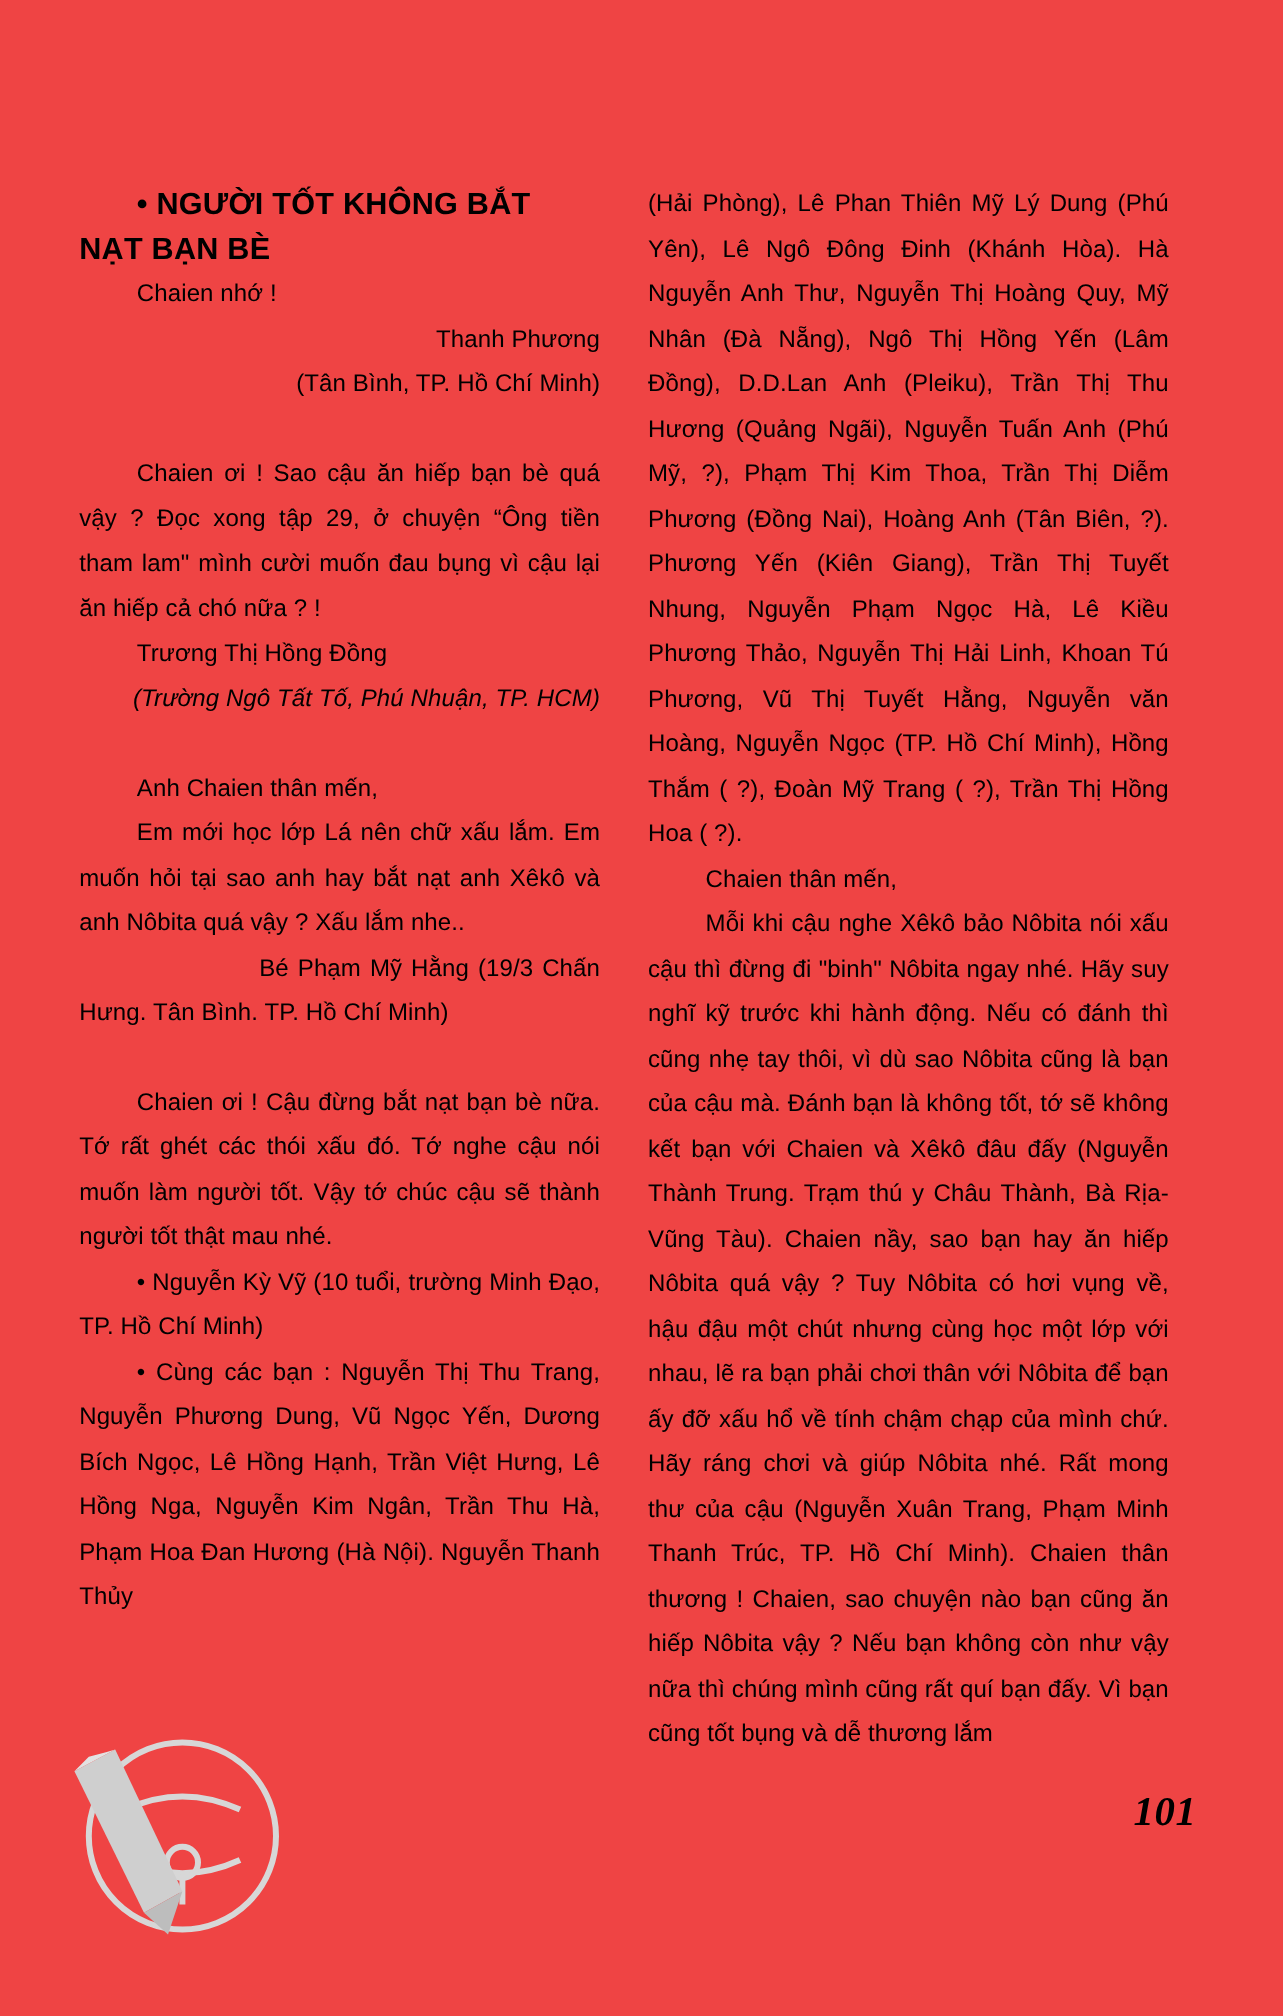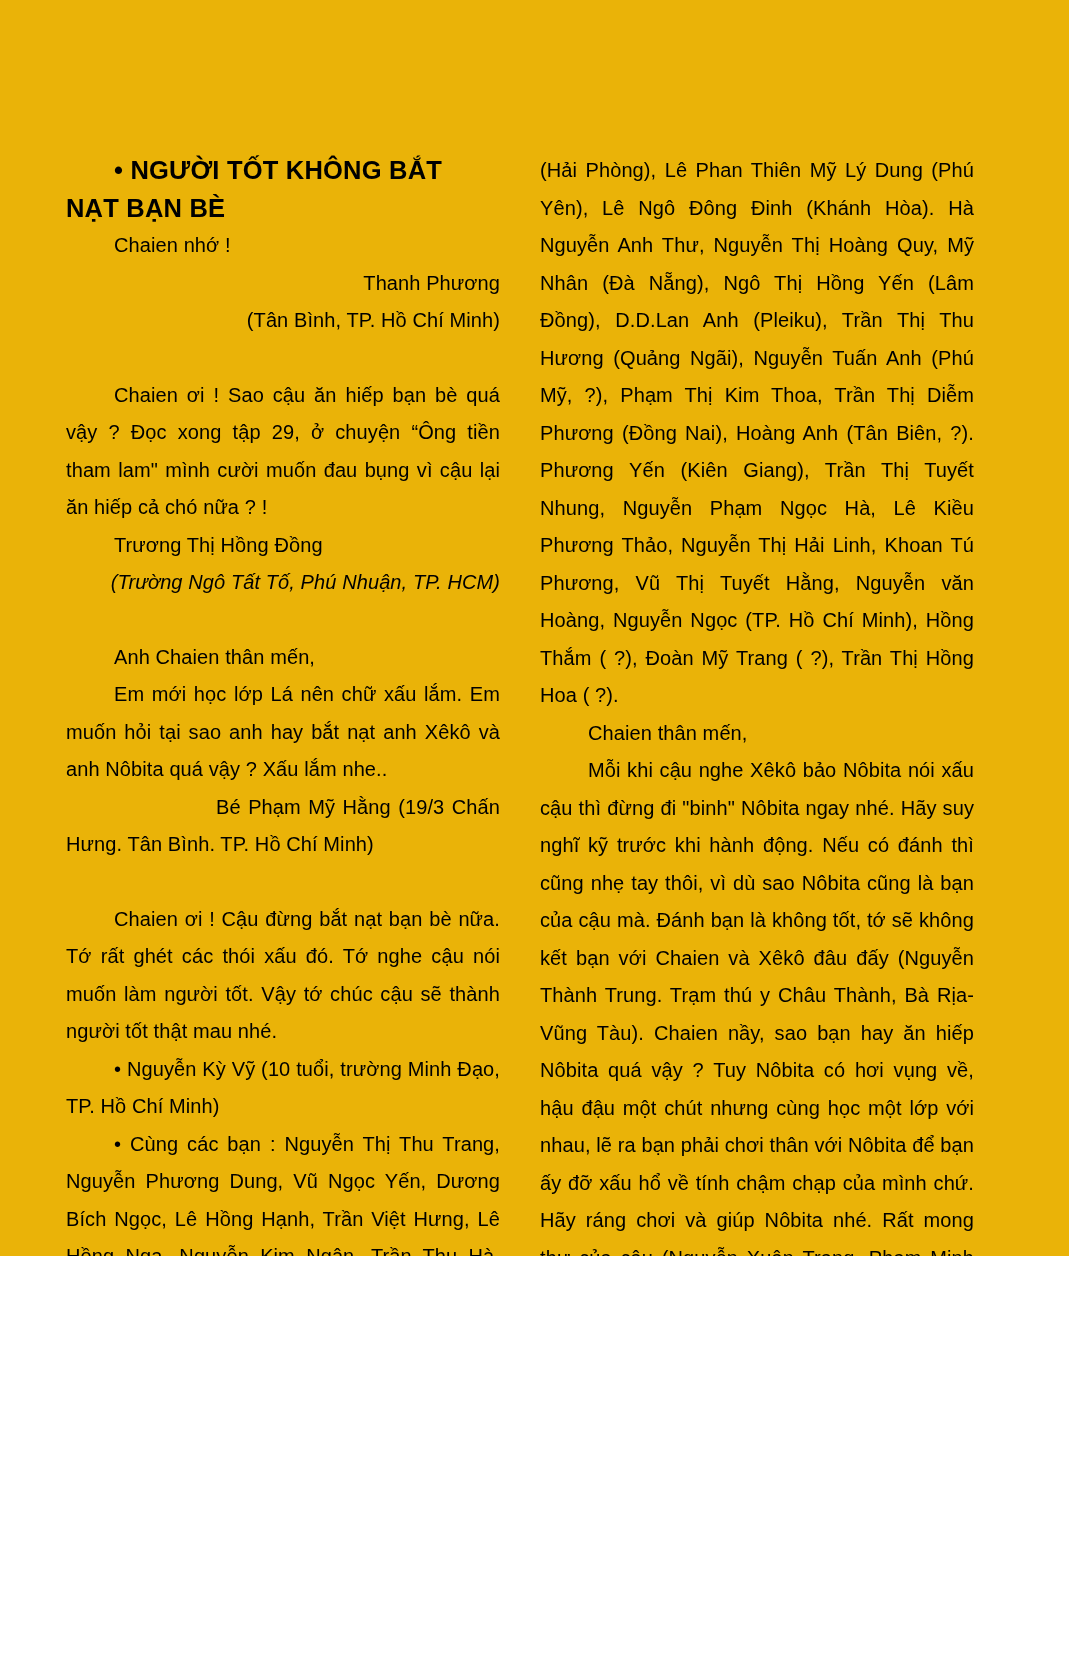--- a/index.html
+++ b/index.html
@@ -3,22 +3,22 @@
 <meta charset="utf-8">
 <style>
   html, body {
     margin: 0;
     padding: 0;
     background: #ffffff;
   }
   .page {
     position: relative;
     width: 1069px;
-    height: 1256px;
-    background: #eab308;
+    height: 1680px;
+    background: #ef4444;
     overflow: hidden;
     font-family: "Liberation Sans", sans-serif;
     color: #000000;
   }
 
   
   .watermark {
     position: absolute;
     left: 34px;
     top: 1380px;

